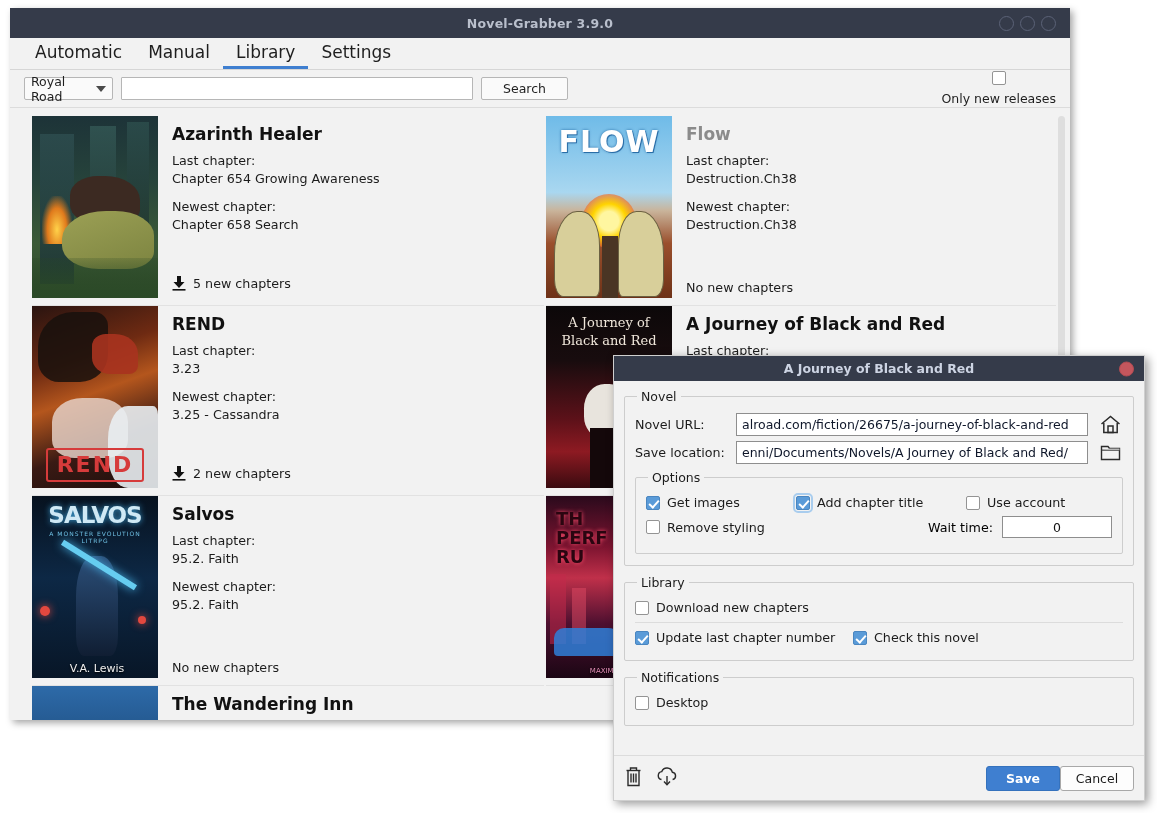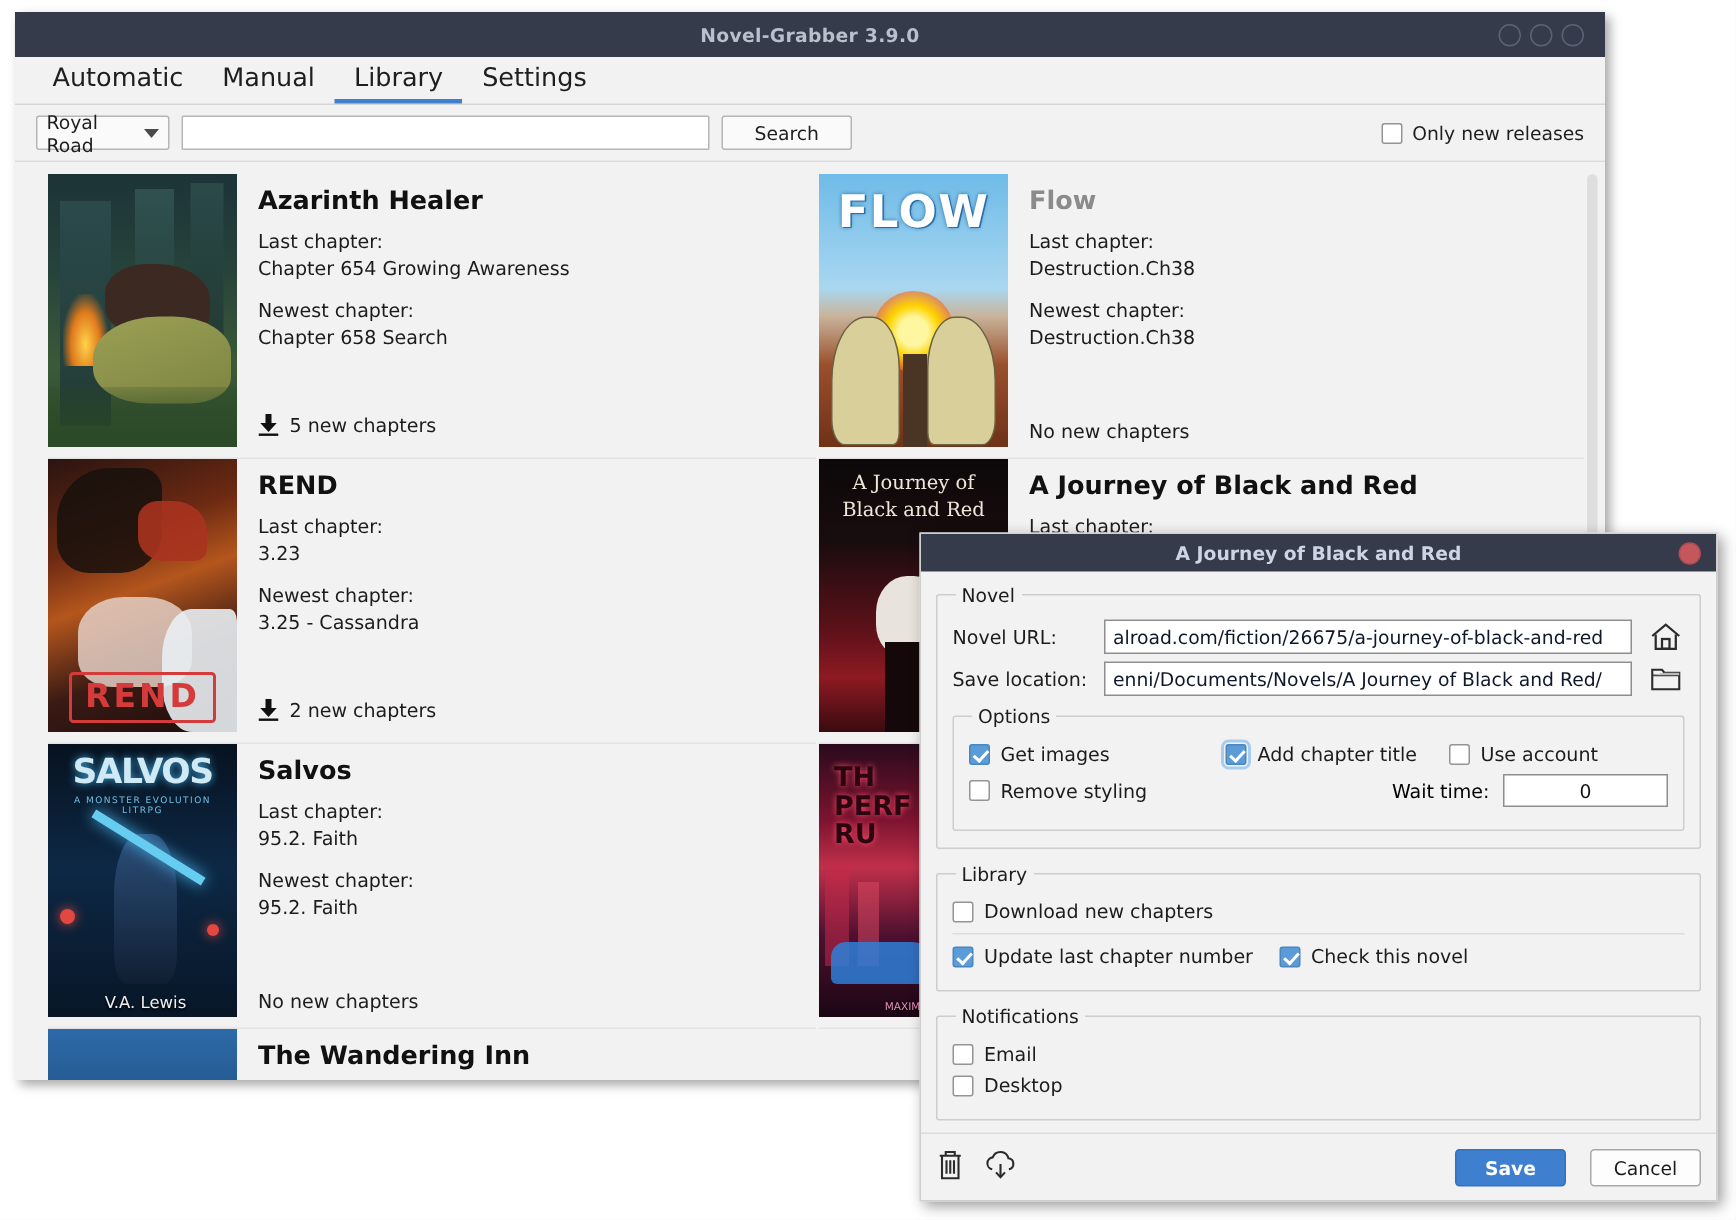--- a/index.html
+++ b/index.html
@@ -96,21 +96,21 @@
     background: #fafafa;
     border: 1px solid #b6b6b6;
     border-radius: 2px;
     font-size: 12.5px; color:#1e1e1e;
     font-family: inherit;
     cursor: default;
   }
   .onlynew {
     margin-left: auto;
     display: flex; align-items: center; gap: 6px;
-    font-size: 12.5px; color: #1e1e1e;
+    font-size: 12.5px; color: #1e1e1e; flex-direction: column;
   }
 
   
   .cb {
     width: 14px; height: 14px;
     border: 1px solid #949494;
     background: #ffffff;
     border-radius: 2px;
     flex: 0 0 auto;
     position: relative;
@@ -286,21 +286,21 @@
   .btn {
     height: 25px; min-width: 74px;
     font-size: 12.5px; font-family: inherit;
     border-radius: 3px; cursor: default;
   }
   .btn-primary {
     background: #3f7fd0; color: #ffffff;
     border: 1px solid #3572bd; font-weight: bold;
   }
   .btn-plain { background: #fdfdfd; color: #1c1c1c; border: 1px solid #a8a8a8; }
-  .footer-right { margin-left: auto; display: flex; gap: 16px; }
+  .footer-right { margin-left: auto; display: flex; gap: 0; }
 </style>
 </head>
 <body>
 
 <div id="main-window">
 
   <div id="titlebar">
     <span class="title">Novel-Grabber 3.9.0</span>
     <div class="win-btns">
       <span class="win-btn"></span>
@@ -533,21 +533,21 @@
       </div>
 
       <fieldset class="group" style="margin-top:6px;margin-bottom:2px;">
         <legend>Options</legend>
 
         <div class="optrow">
           <div class="opt" style="width:150px;">
             <span class="cb checked"></span>
             <span>Get images</span>
           </div>
-          <div class="opt" style="width:170px;justify-content:center;">
+          <div class="opt" style="width:170px;">
             <span class="cb checked focused"></span>
             <span>Add chapter title</span>
           </div>
           <div class="opt">
             <span class="cb"></span>
             <span>Use account</span>
           </div>
         </div>
 
         <div class="optrow">
@@ -579,26 +579,20 @@
         </div>
         <div class="opt">
           <span class="cb checked"></span>
           <span>Check this novel</span>
         </div>
       </div>
     </fieldset>
 
     <fieldset class="group">
       <legend>Notifications</legend>
-      <div class="optrow">
-        <div class="opt">
-          <span class="cb"></span>
-          <span>Email</span>
-        </div>
-      </div>
       <div class="optrow">
         <div class="opt">
           <span class="cb"></span>
           <span>Desktop</span>
         </div>
       </div>
     </fieldset>
   </div>
 
   <div class="dlg-footer">

